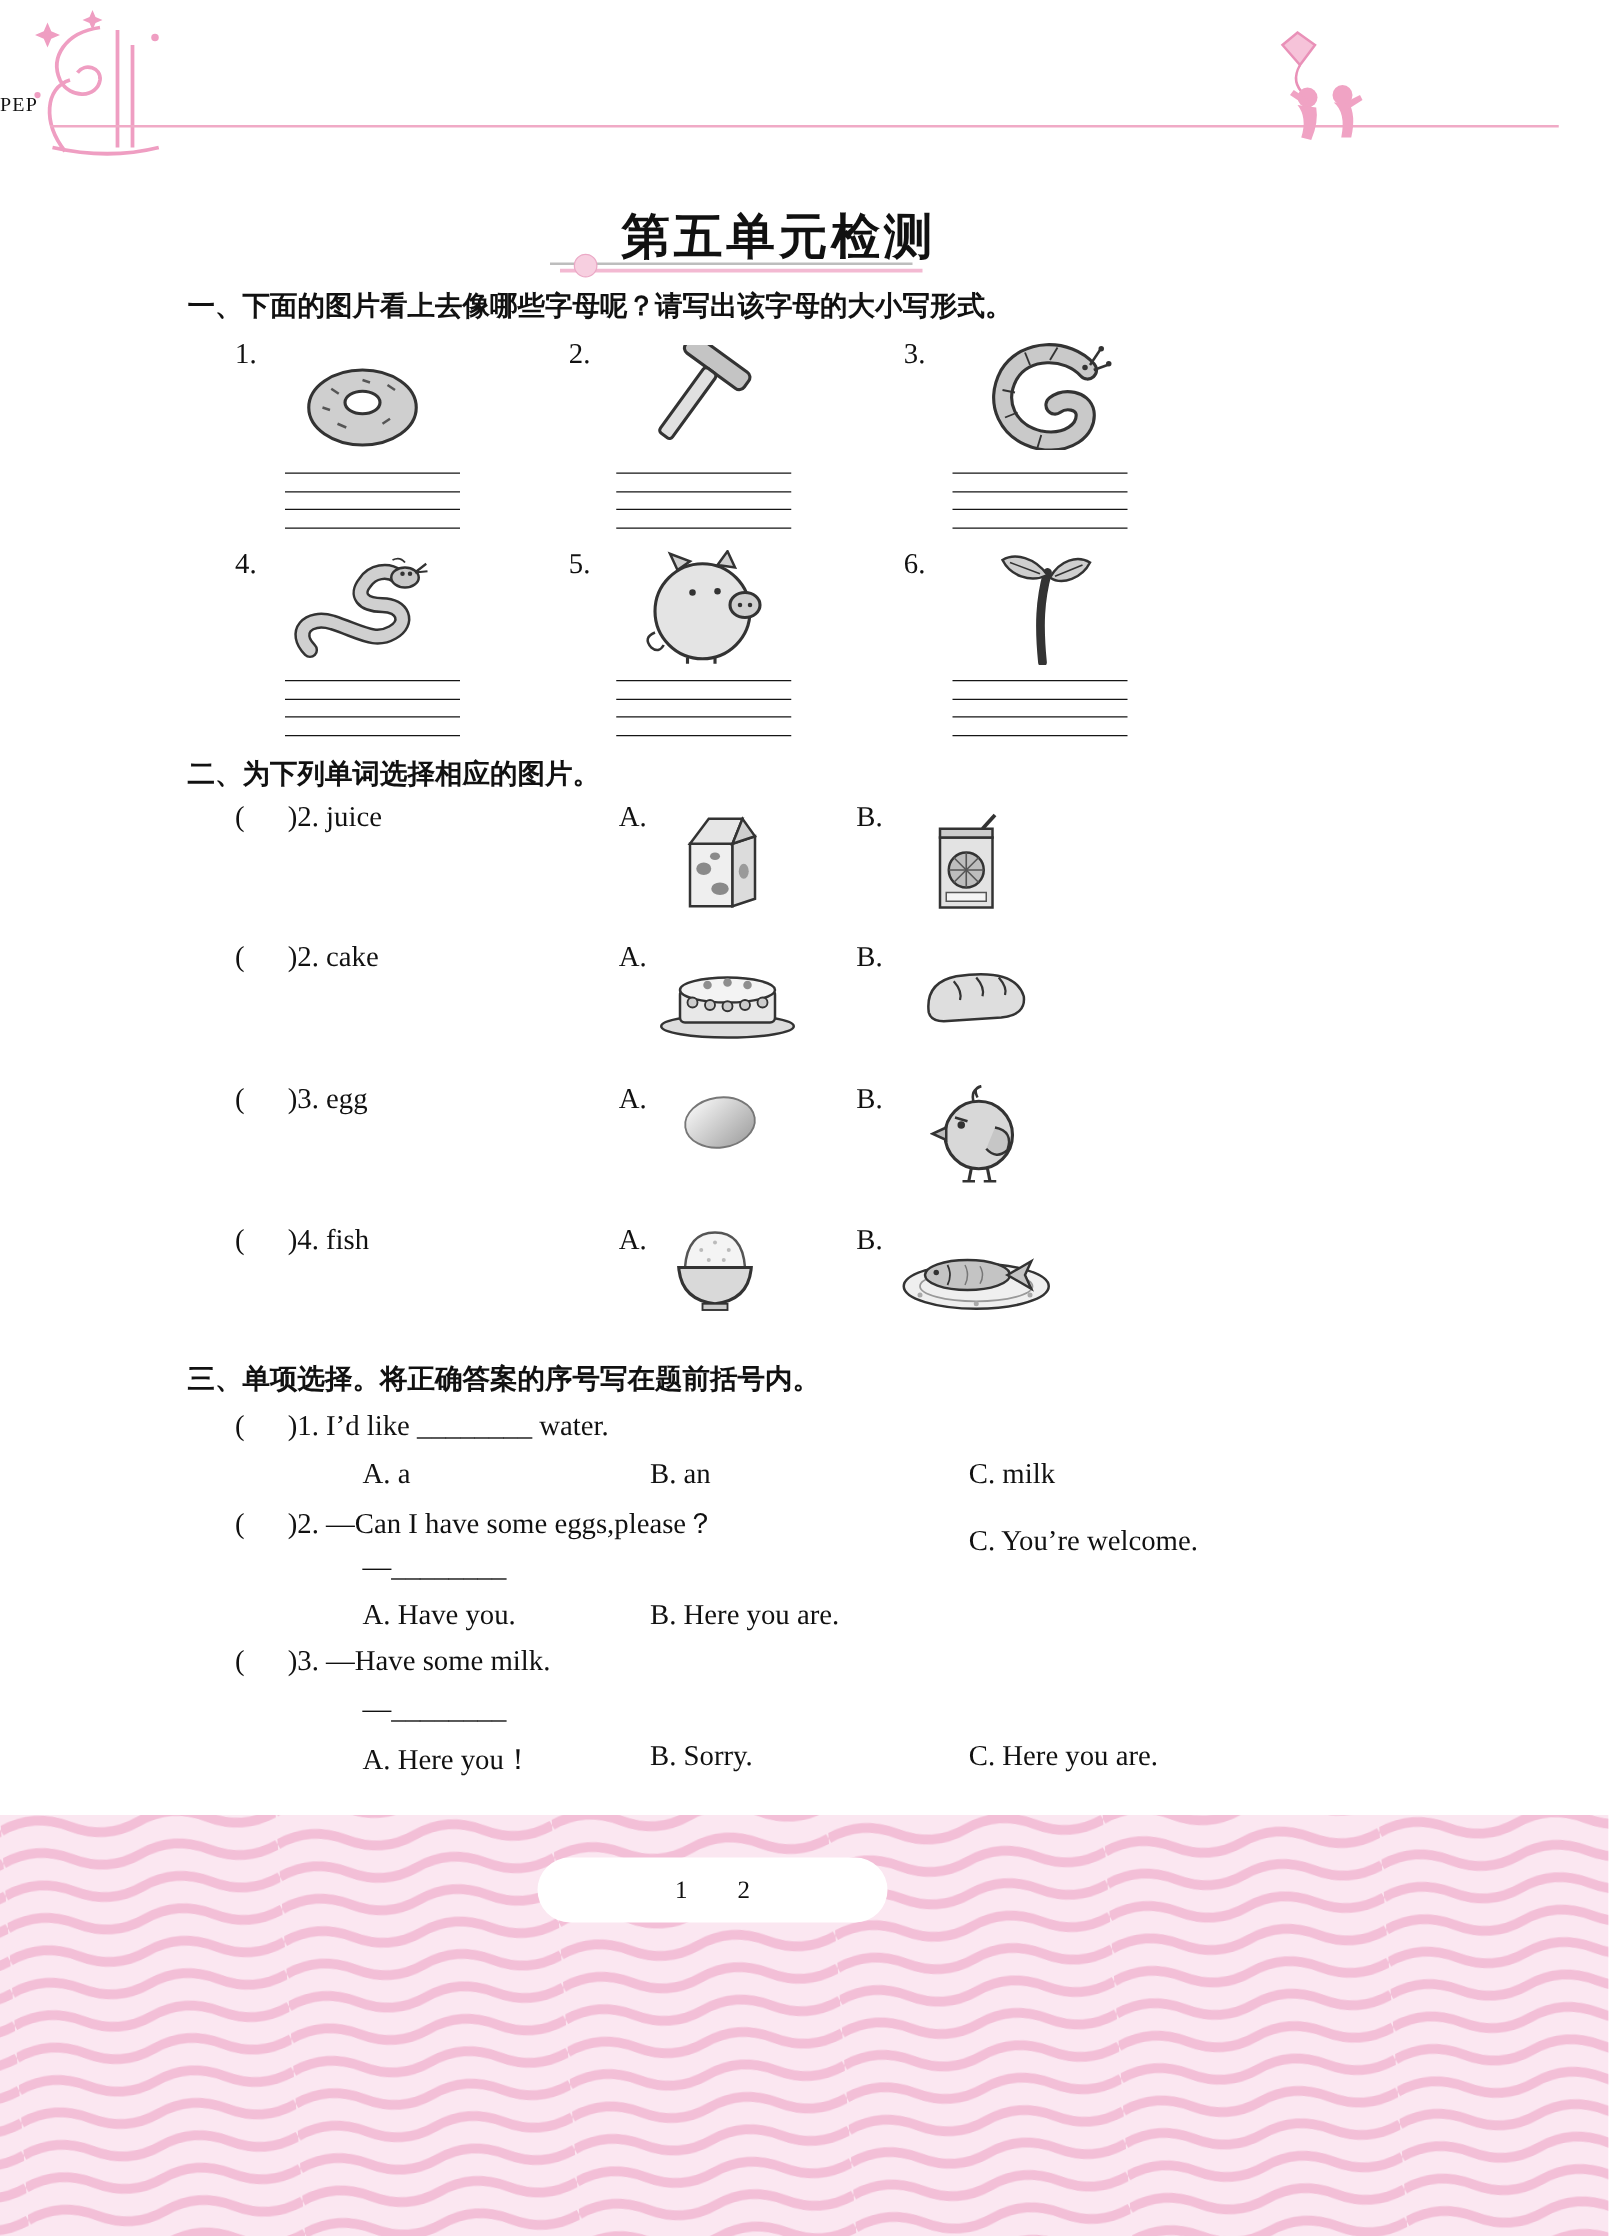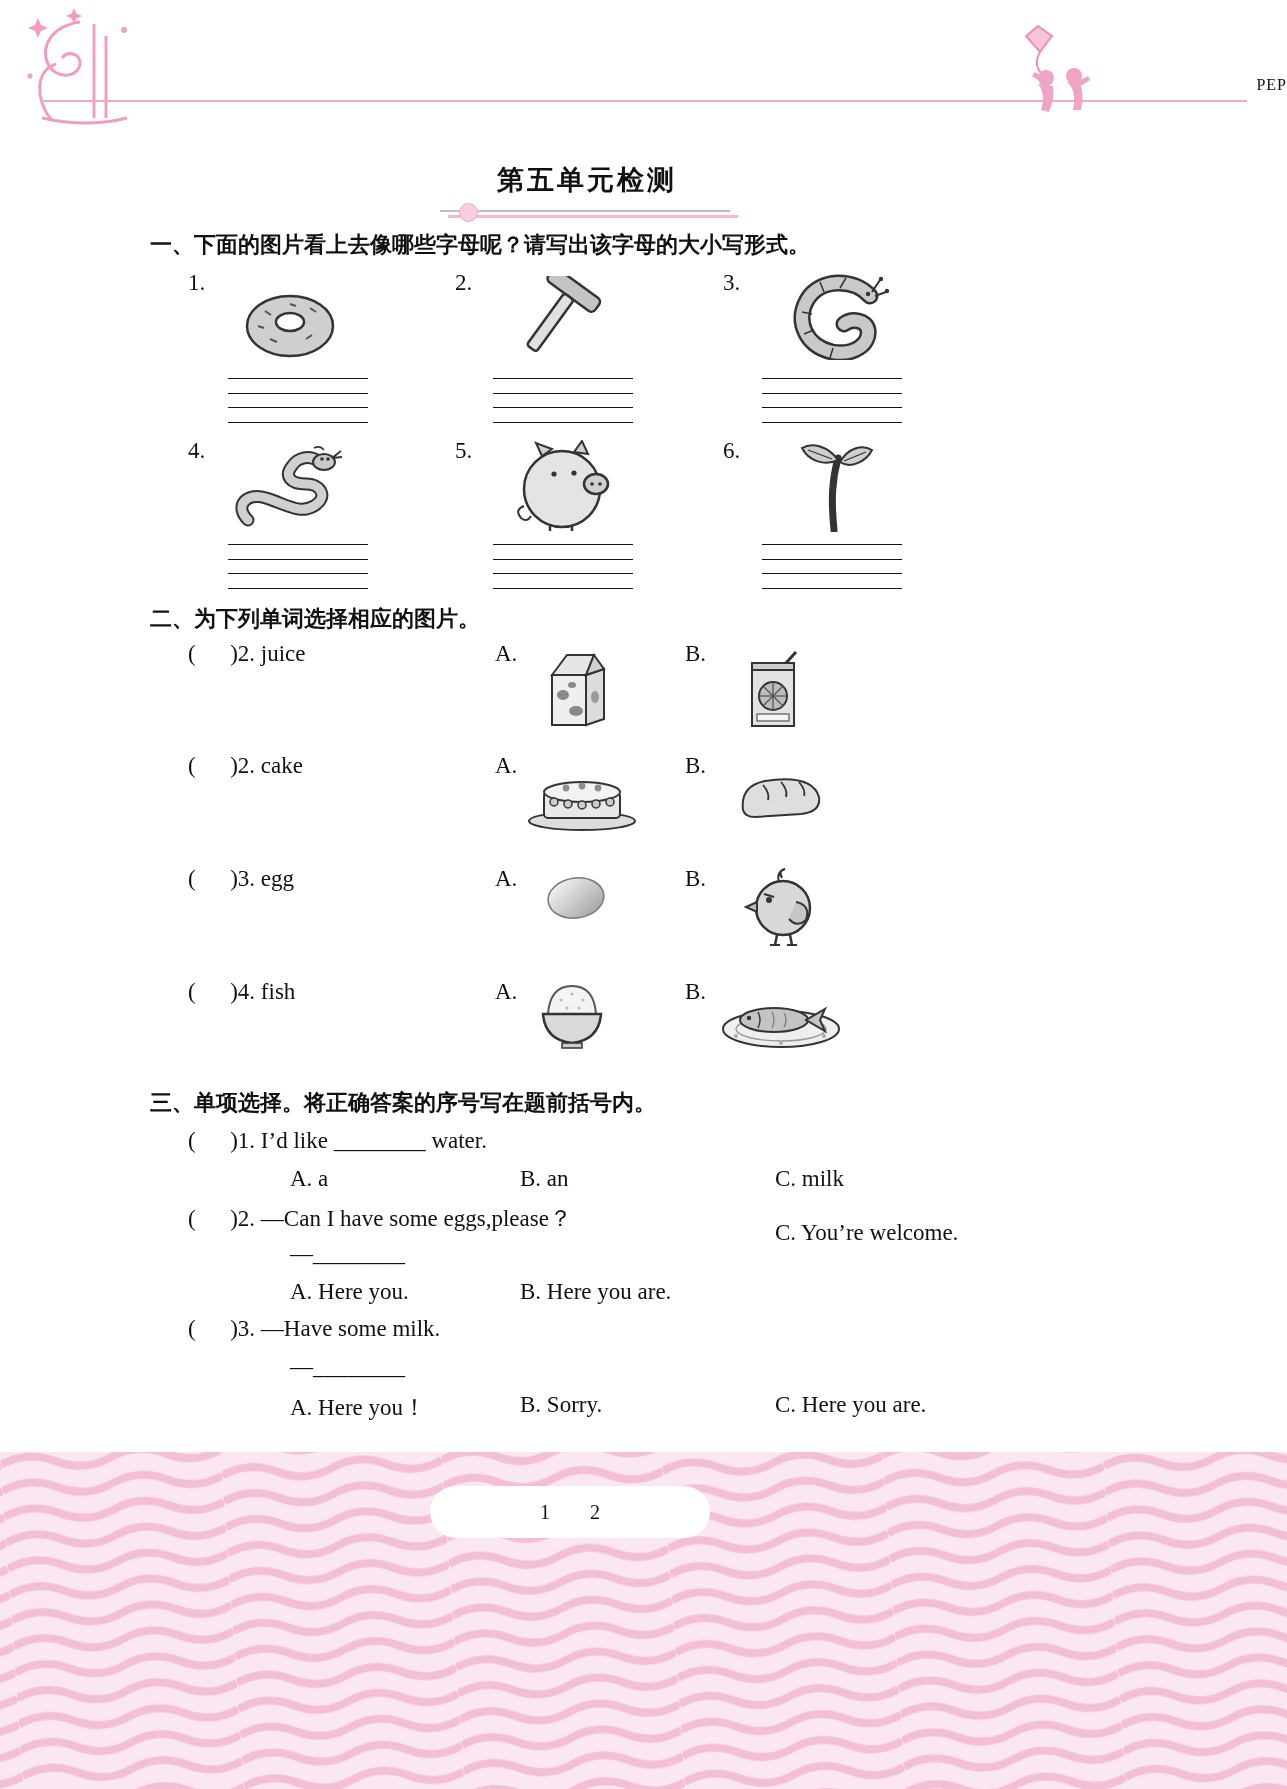--- a/index.html
+++ b/index.html
@@ -2,22 +2,22 @@
 <html><head>
 <meta charset="utf-8">
 <style>
   html,body{margin:0;padding:0;background:#ffffff;}
   .page{position:relative;width:1287px;height:1789px;background:#fff;overflow:hidden;
         font-family:"Liberation Serif","DejaVu Serif",serif;color:#111;}
   .abs{position:absolute;}
   .cn{font-weight:600;font-size:22px;}
   .en{font-size:23px;}
   .pre{white-space:pre;}
-  .title{position:absolute;font-size:27px;font-weight:700;letter-spacing:3px;}
-  .hdr-label{position:absolute;left:0;width:100%;text-align:right;top:76px;font-size:16px;letter-spacing:1px;}
+  .title{position:absolute;font-size:39px;font-weight:700;letter-spacing:3px;}
+  .hdr-label{position:absolute;left:0;width:100%;text-align:left;top:76px;font-size:16px;letter-spacing:1px;}
   .rule{position:absolute;background:#f0aac6;}
   .staff{position:absolute;width:140px;}
   .staff i{display:block;height:0;border-top:1.4px solid #151515;margin-bottom:13.6px;}
   .icon{position:absolute;}
   .icon svg{width:100%;height:100%;display:block;}
   .pill{position:absolute;background:#fff;border-radius:26px;display:flex;align-items:center;
         justify-content:center;gap:40px;font-size:20px;}
 </style>
 </head>
 <body>
@@ -331,21 +331,21 @@
   <div>
     <div class="abs cn" style="left:150px;top:1088px">三、单项选择。将正确答案的序号写在题前括号内。</div>
 
     <div class="abs en" style="left:188px;top:1128px"><span class="pre">(      )</span><span>1. I’d like ________ water.</span></div>
     <div class="abs en" style="left:290px;top:1166px">A. a</div>
     <div class="abs en" style="left:520px;top:1166px">B. an</div>
     <div class="abs en" style="left:775px;top:1166px">C. milk</div>
 
     <div class="abs en" style="left:188px;top:1203px"><span class="pre">(      )</span><span>2. —Can I have some eggs,please？</span></div>
     <div class="abs en" style="left:290px;top:1241px">—________</div>
-    <div class="abs en" style="left:290px;top:1279px">A. Here you.</div>
+    <div class="abs en" style="left:290px;top:1279px">A. Have you.</div>
     <div class="abs en" style="left:520px;top:1279px">B. Here you are.</div>
     <div class="abs en" style="left:775px;top:1220px">C. You’re welcome.</div>
 
     <div class="abs en" style="left:188px;top:1316px"><span class="pre">(      )</span><span>3. —Have some milk.</span></div>
     <div class="abs en" style="left:290px;top:1354px">—________</div>
     <div class="abs en" style="left:290px;top:1392px">A. Here you！</div>
     <div class="abs en" style="left:520px;top:1392px">B. Sorry.</div>
     <div class="abs en" style="left:775px;top:1392px">C. Here you are.</div>
   </div>
 

